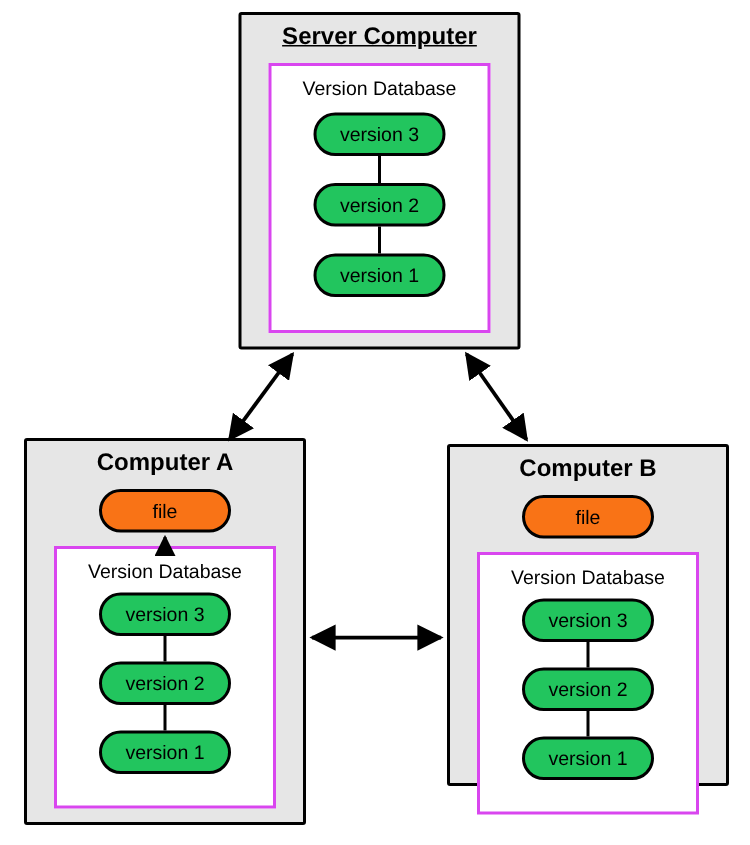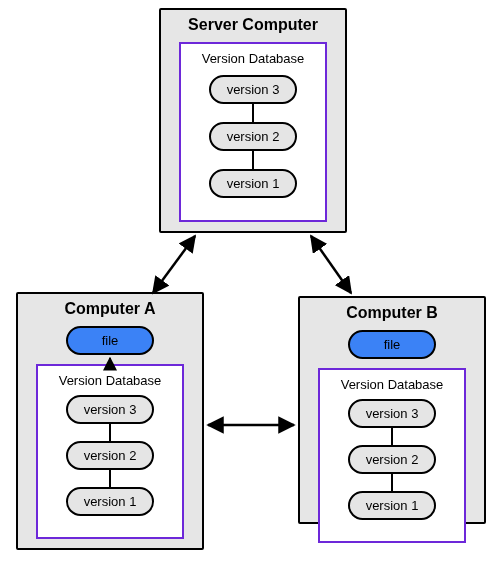--- a/index.html
+++ b/index.html
@@ -20,43 +20,43 @@
   }
   .computer-title {
     text-align: center;
     font-weight: bold;
     font-size: 16px;
     padding: 6px 0 4px 0;
   }
   .db-box {
     position: absolute;
     background: #fff;
-    border: 2px solid #6d28d9;
+    border: 2px solid #d946ef;
   }
   .db-title {
     text-align: center;
     font-size: 13px;
     padding: 7px 0 5px 0;
   }
   .version-pill {
     position: absolute;
-    background: #e5e5e5;
+    background: #22c55e;
     border: 2px solid #000;
     border-radius: 20px;
     text-align: center;
     font-size: 13px;
     left: 50%;
     transform: translateX(-50%);
     width: 88px;
     height: 29px;
     line-height: 25px;
   }
   .file-pill {
     position: absolute;
-    background: #3b82f6;
+    background: #f97316;
     border: 2px solid #000;
     border-radius: 20px;
     text-align: center;
     font-size: 13px;
     left: 50%;
     transform: translateX(-50%);
     width: 88px;
     height: 29px;
     line-height: 25px;
   }
@@ -70,21 +70,21 @@
   svg.arrows {
     position: absolute;
     top: 0; left: 0;
     width: 500px; height: 563px;
     pointer-events: none;
   }
 </style>
 </head>
 <body>
 
-<div class="computer-box" style="left:159px; top:8px; width:188px; height:225px;">
+<div class="computer-box" style="left:159px; top:8px; width:188px; height:225px;text-decoration:underline;">
   <div class="computer-title">Server Computer</div>
   <div class="db-box" style="left:18px; top:32px; width:148px; height:180px;">
     <div class="db-title">Version Database</div>
     <div class="vline" style="top:60px; height:18px;"></div>
     <div class="vline" style="top:107px; height:18px;"></div>
     <div class="version-pill" style="top:31px;">version 3</div>
     <div class="version-pill" style="top:78px;">version 2</div>
     <div class="version-pill" style="top:125px;">version 1</div>
   </div>
 </div>

